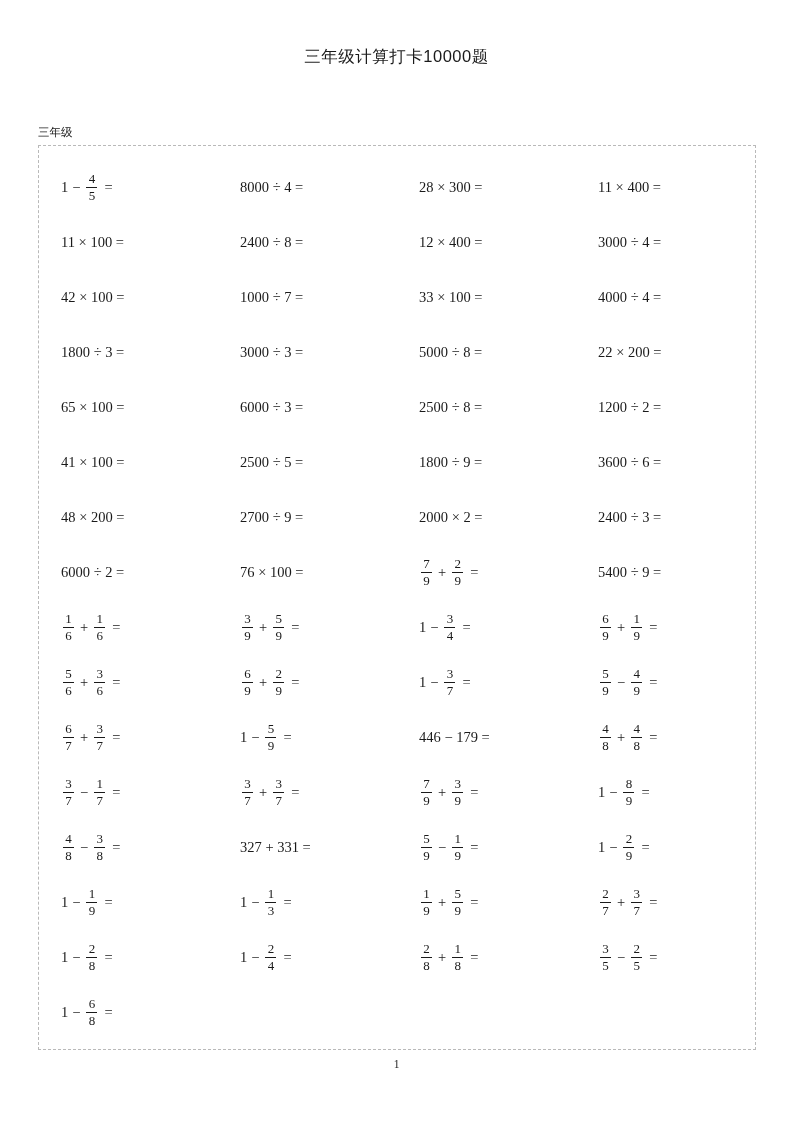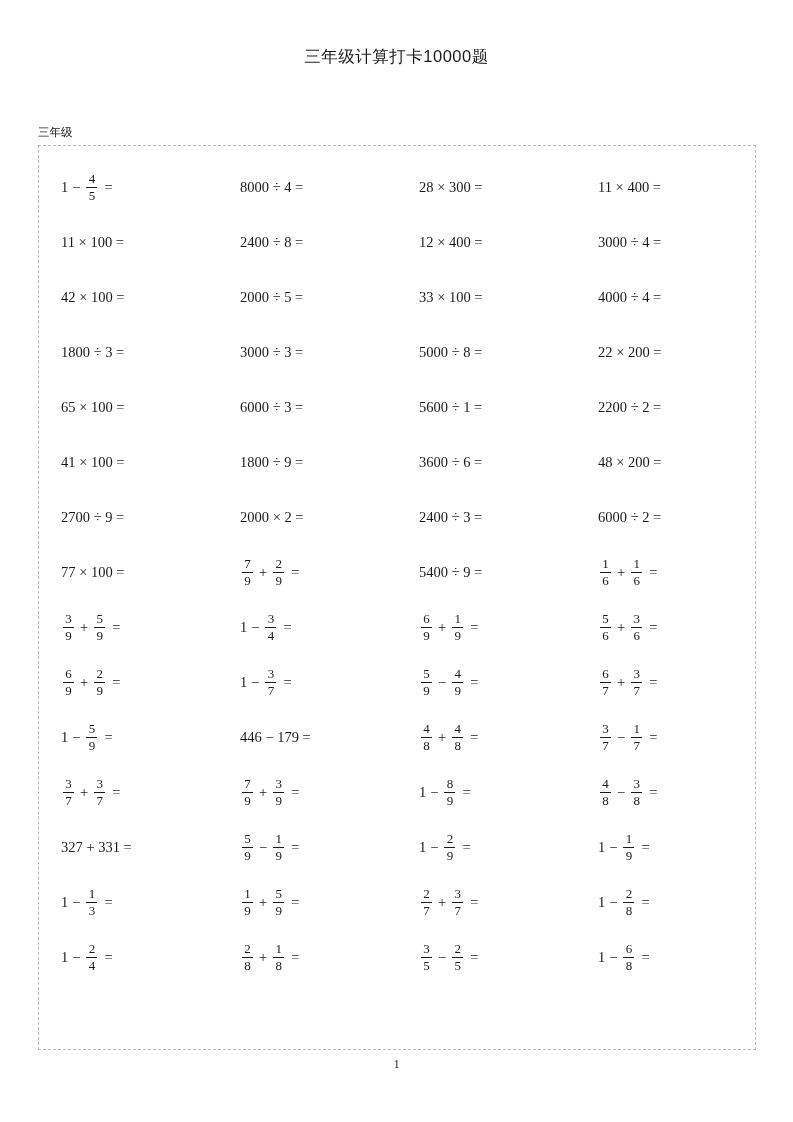--- a/index.html
+++ b/index.html
@@ -141,21 +141,21 @@
         <div class="cell">
           <span class="expr">12 × 400 =</span>
         </div>
         <div class="cell">
           <span class="expr">3000 ÷ 4 =</span>
         </div>
         <div class="cell">
           <span class="expr">42 × 100 =</span>
         </div>
         <div class="cell">
-          <span class="expr">2000 ÷ 5 =</span>
+          <span class="expr">1000 ÷ 7 =</span>
         </div>
         <div class="cell">
           <span class="expr">33 × 100 =</span>
         </div>
         <div class="cell">
           <span class="expr">4000 ÷ 4 =</span>
         </div>
         <div class="cell">
           <span class="expr">1800 ÷ 3 =</span>
         </div>
@@ -168,29 +168,32 @@
         <div class="cell">
           <span class="expr">22 × 200 =</span>
         </div>
         <div class="cell">
           <span class="expr">65 × 100 =</span>
         </div>
         <div class="cell">
           <span class="expr">6000 ÷ 3 =</span>
         </div>
         <div class="cell">
-          <span class="expr">5600 ÷ 1 =</span>
-        </div>
-        <div class="cell">
-          <span class="expr">2200 ÷ 2 =</span>
+          <span class="expr">2500 ÷ 8 =</span>
+        </div>
+        <div class="cell">
+          <span class="expr">1200 ÷ 2 =</span>
         </div>
         <div class="cell">
           <span class="expr">41 × 100 =</span>
         </div>
         <div class="cell">
+          <span class="expr">2500 ÷ 5 =</span>
+        </div>
+        <div class="cell">
           <span class="expr">1800 ÷ 9 =</span>
         </div>
         <div class="cell">
           <span class="expr">3600 ÷ 6 =</span>
         </div>
         <div class="cell">
           <span class="expr">48 × 200 =</span>
         </div>
         <div class="cell">
           <span class="expr">2700 ÷ 9 =</span>
@@ -198,21 +201,21 @@
         <div class="cell">
           <span class="expr">2000 × 2 =</span>
         </div>
         <div class="cell">
           <span class="expr">2400 ÷ 3 =</span>
         </div>
         <div class="cell">
           <span class="expr">6000 ÷ 2 =</span>
         </div>
         <div class="cell">
-          <span class="expr">77 × 100 =</span>
+          <span class="expr">76 × 100 =</span>
         </div>
         <div class="cell">
           <span class="expr">
             <span class="frac">
               <span class="num">7</span>
               <span class="bar"></span>
               <span class="den">9</span>
             </span>
             <span class="op">+</span>
             <span class="frac">

